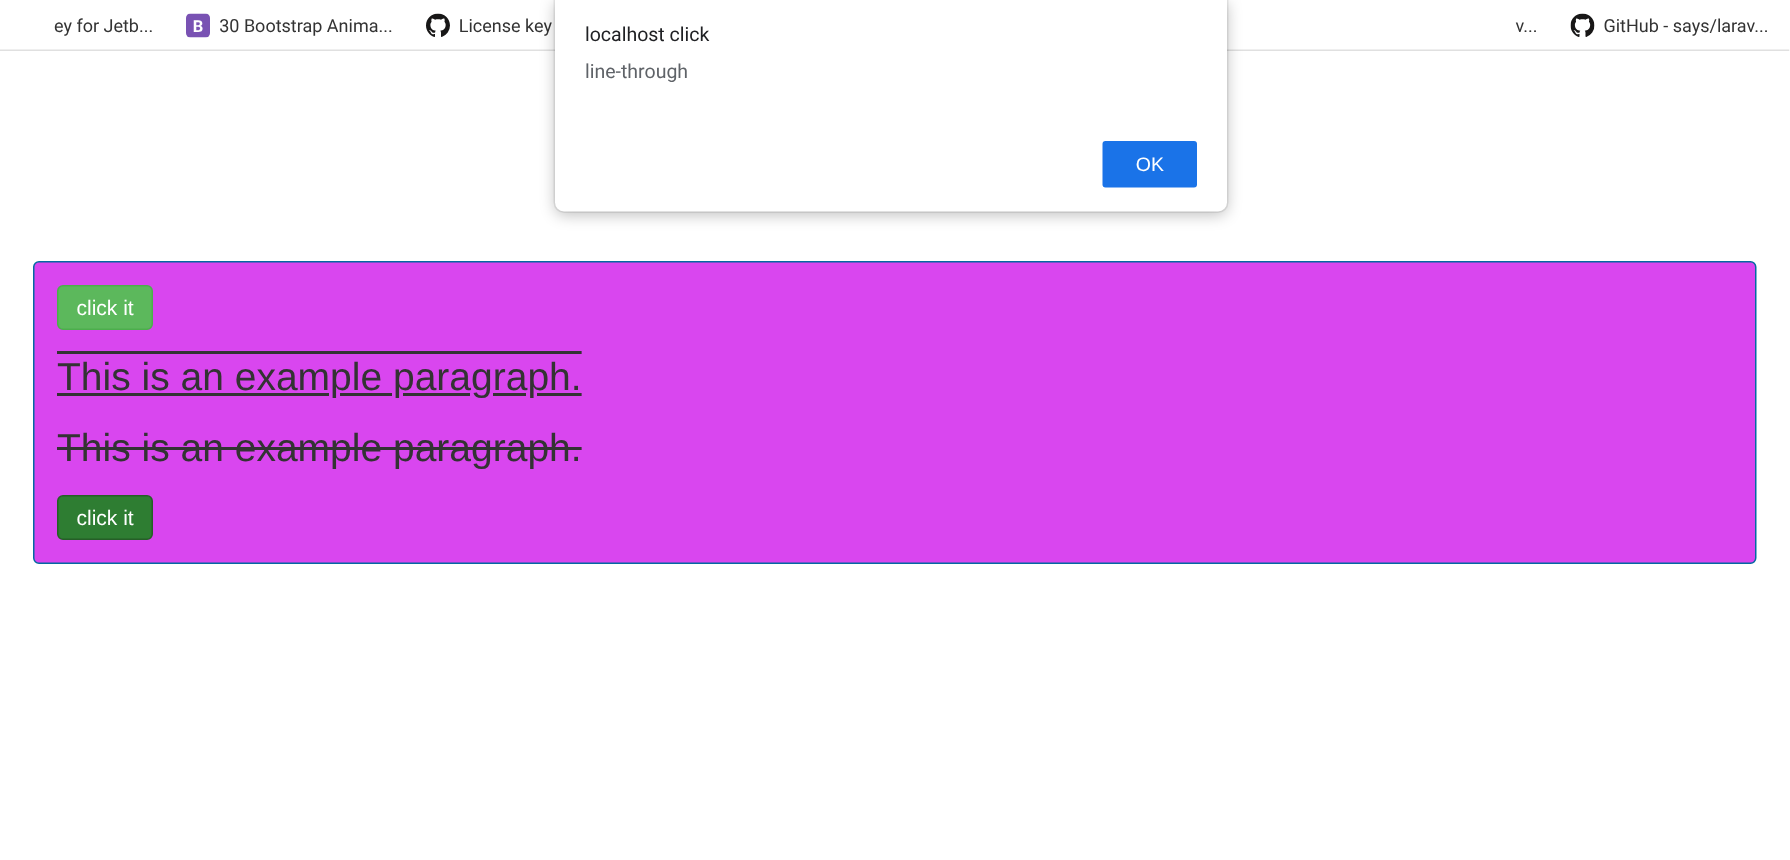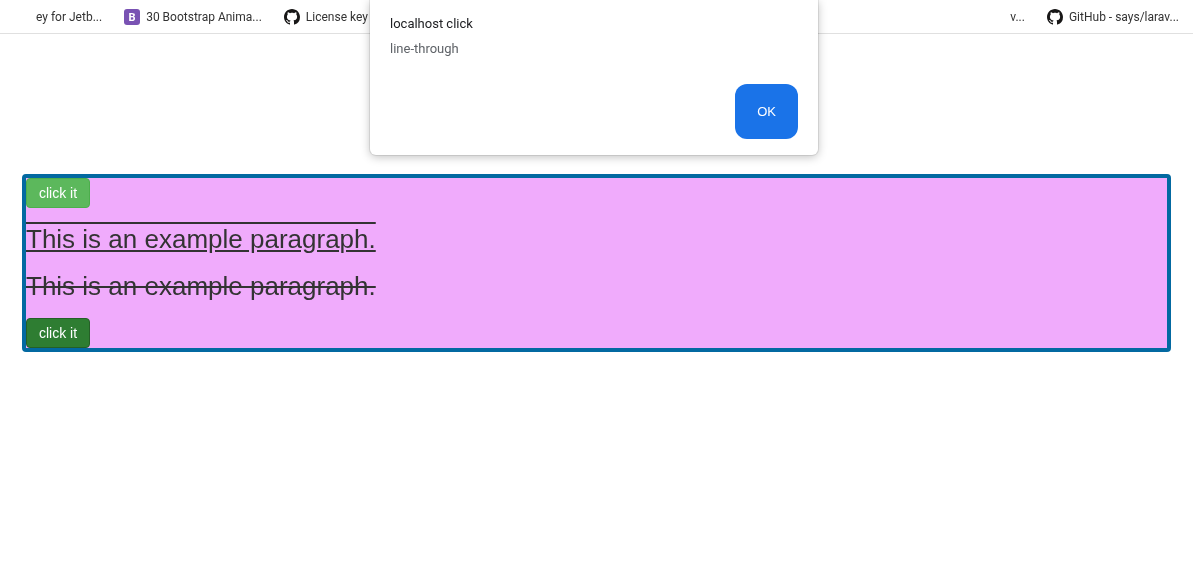--- a/index.html
+++ b/index.html
@@ -6,33 +6,33 @@
     body { font-family: -apple-system, BlinkMacSystemFont, "Segoe UI", Roboto, Arial, sans-serif; background: #fff; width: 1193px; height: 573px; overflow: hidden; position: relative; }
     
     .bookmarks-bar { display: flex; align-items: center; height: 34px; padding: 0 8px; border-bottom: 1px solid #e0e0e0; gap: 10px; font-size: 12px; color: #333; }
     .bookmark { display: flex; align-items: center; gap: 6px; white-space: nowrap; padding: 4px 6px; cursor: pointer; border-radius: 4px; }
     .bm-icon { width: 16px; height: 16px; display: inline-flex; align-items: center; justify-content: center; flex-shrink: 0; }
     .bm-gap { flex: 1; }
     
     .page-content { padding-top: 140px; }
     .page-title { text-align: center; color: #ff0000; font-size: 38px; font-weight: 400; font-family: Arial, sans-serif; margin-bottom: 50px; }
     
-    .demo-box { margin: 0 22px; background: #f0abfc; border: 4px solid #0369a1; border-radius: 4px; }
+    .demo-box { margin: 0 22px; background: #d946ef; border: 1px solid #0369a1; border-radius: 4px; padding: 15px; }
     .btn { display: inline-block; padding: 6px 12px; font-size: 14px; border-radius: 4px; cursor: pointer; border: 1px solid transparent; color: #fff; }
     .btn-light-green { background: #5cb85c; border-color: #4cae4c; }
     .btn-dark-green { background: #2e7d32; border-color: #255f27; }
     .example-text { font-size: 26px; color: #333; margin: 16px 0; font-family: Arial, sans-serif; line-height: 1.2; }
     .deco1 { text-decoration: underline overline; display: inline-block; }
     .deco2 { text-decoration: line-through; display: inline-block; }
     
     .alert-overlay { position: absolute; top: 0; left: 370px; width: 448px; background: #fff; box-shadow: 0 2px 10px rgba(0,0,0,0.25), 0 0 0 1px rgba(0,0,0,0.08); border-radius: 0 0 6px 6px; padding: 16px 20px 16px 20px; z-index: 1000; }
     .alert-title { font-size: 13px; color: #202124; margin-bottom: 10px; }
-    .alert-message { font-size: 13px; color: #5f6368; margin-bottom: 28px; }
+    .alert-message { font-size: 13px; color: #5f6368; margin-bottom: 38px; }
     .alert-actions { display: flex; justify-content: flex-end; }
-    .alert-ok { background: #1a73e8; color: #fff; border: none; padding: 20px 22px; font-size: 13px; border-radius: 12px; cursor: pointer; }
+    .alert-ok { background: #1a73e8; color: #fff; border: none; padding: 8px 22px; font-size: 13px; border-radius: 2px; cursor: pointer; }
   </style>
 </head>
 <body>
 
 <div class="bookmarks-bar">
   <div class="bookmark">
     <span class="bm-icon"></span>
     <span>ey for Jetb...</span>
   </div>
   <div class="bookmark">

